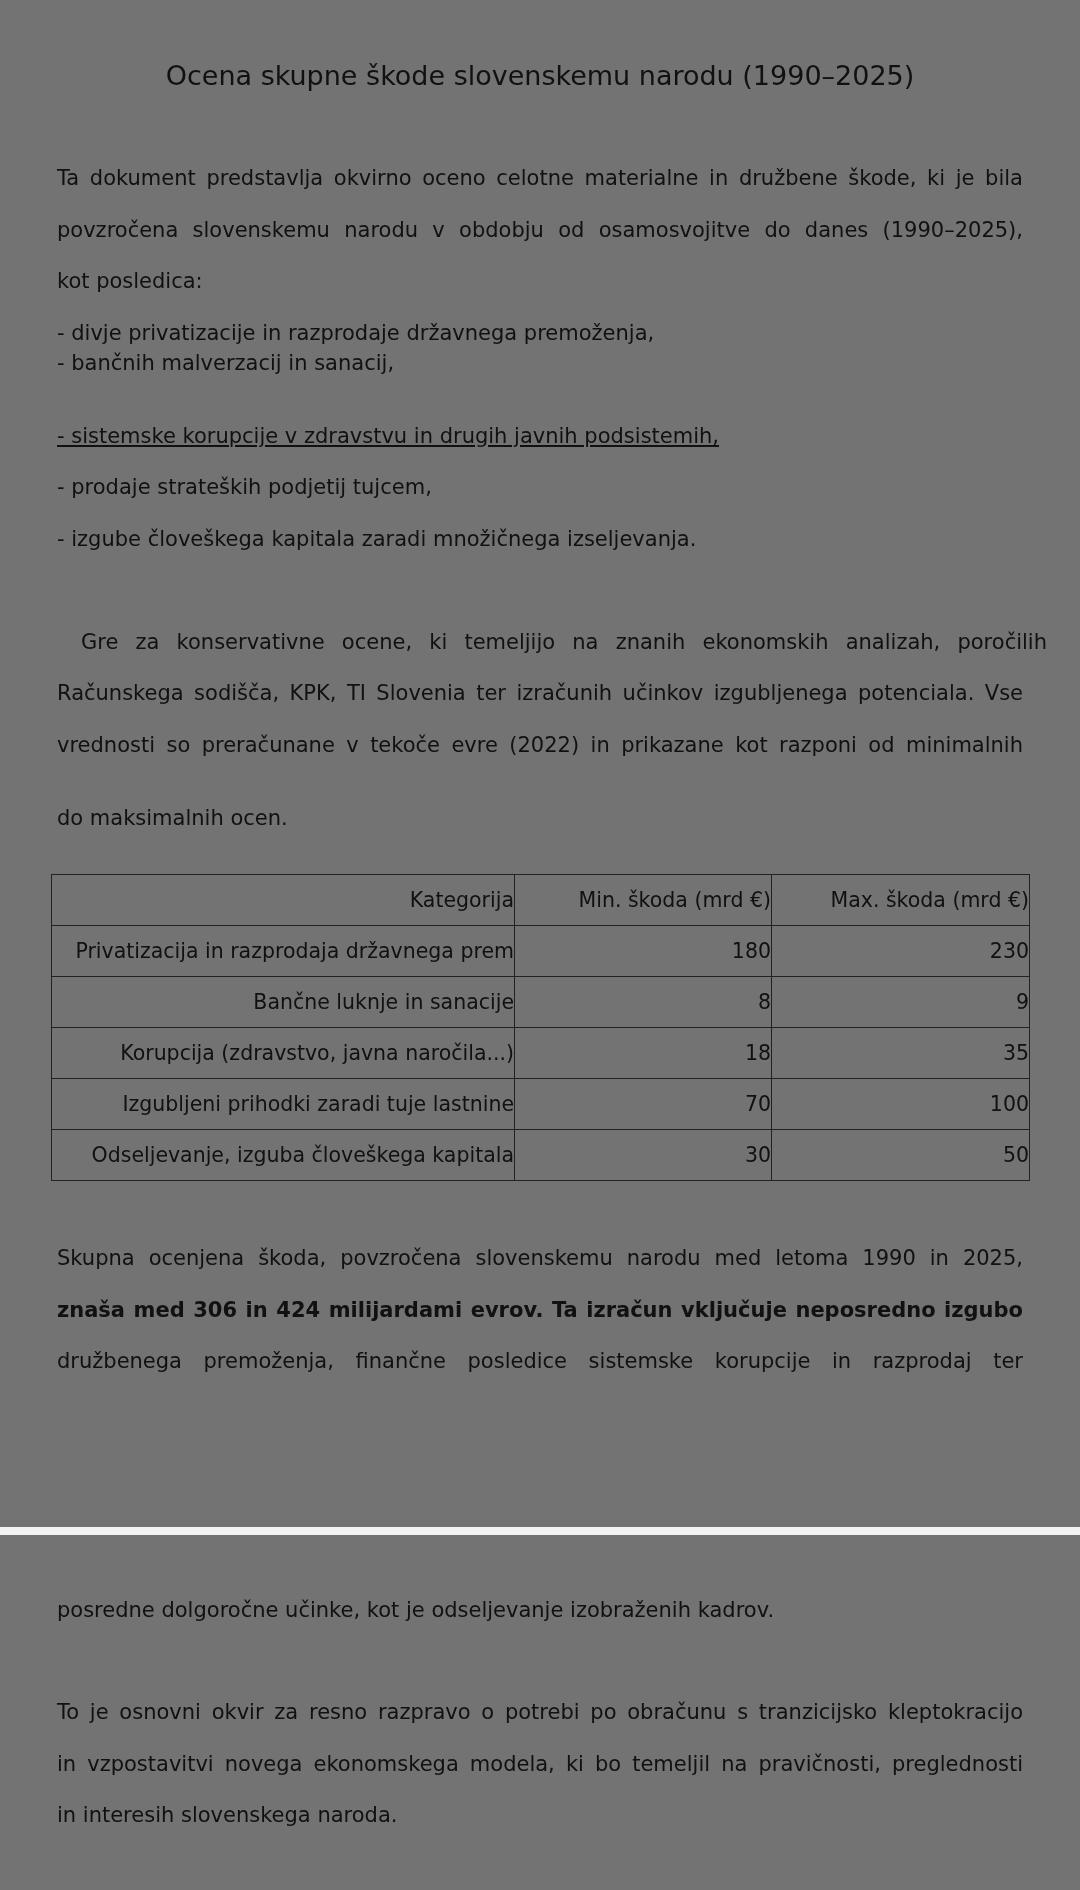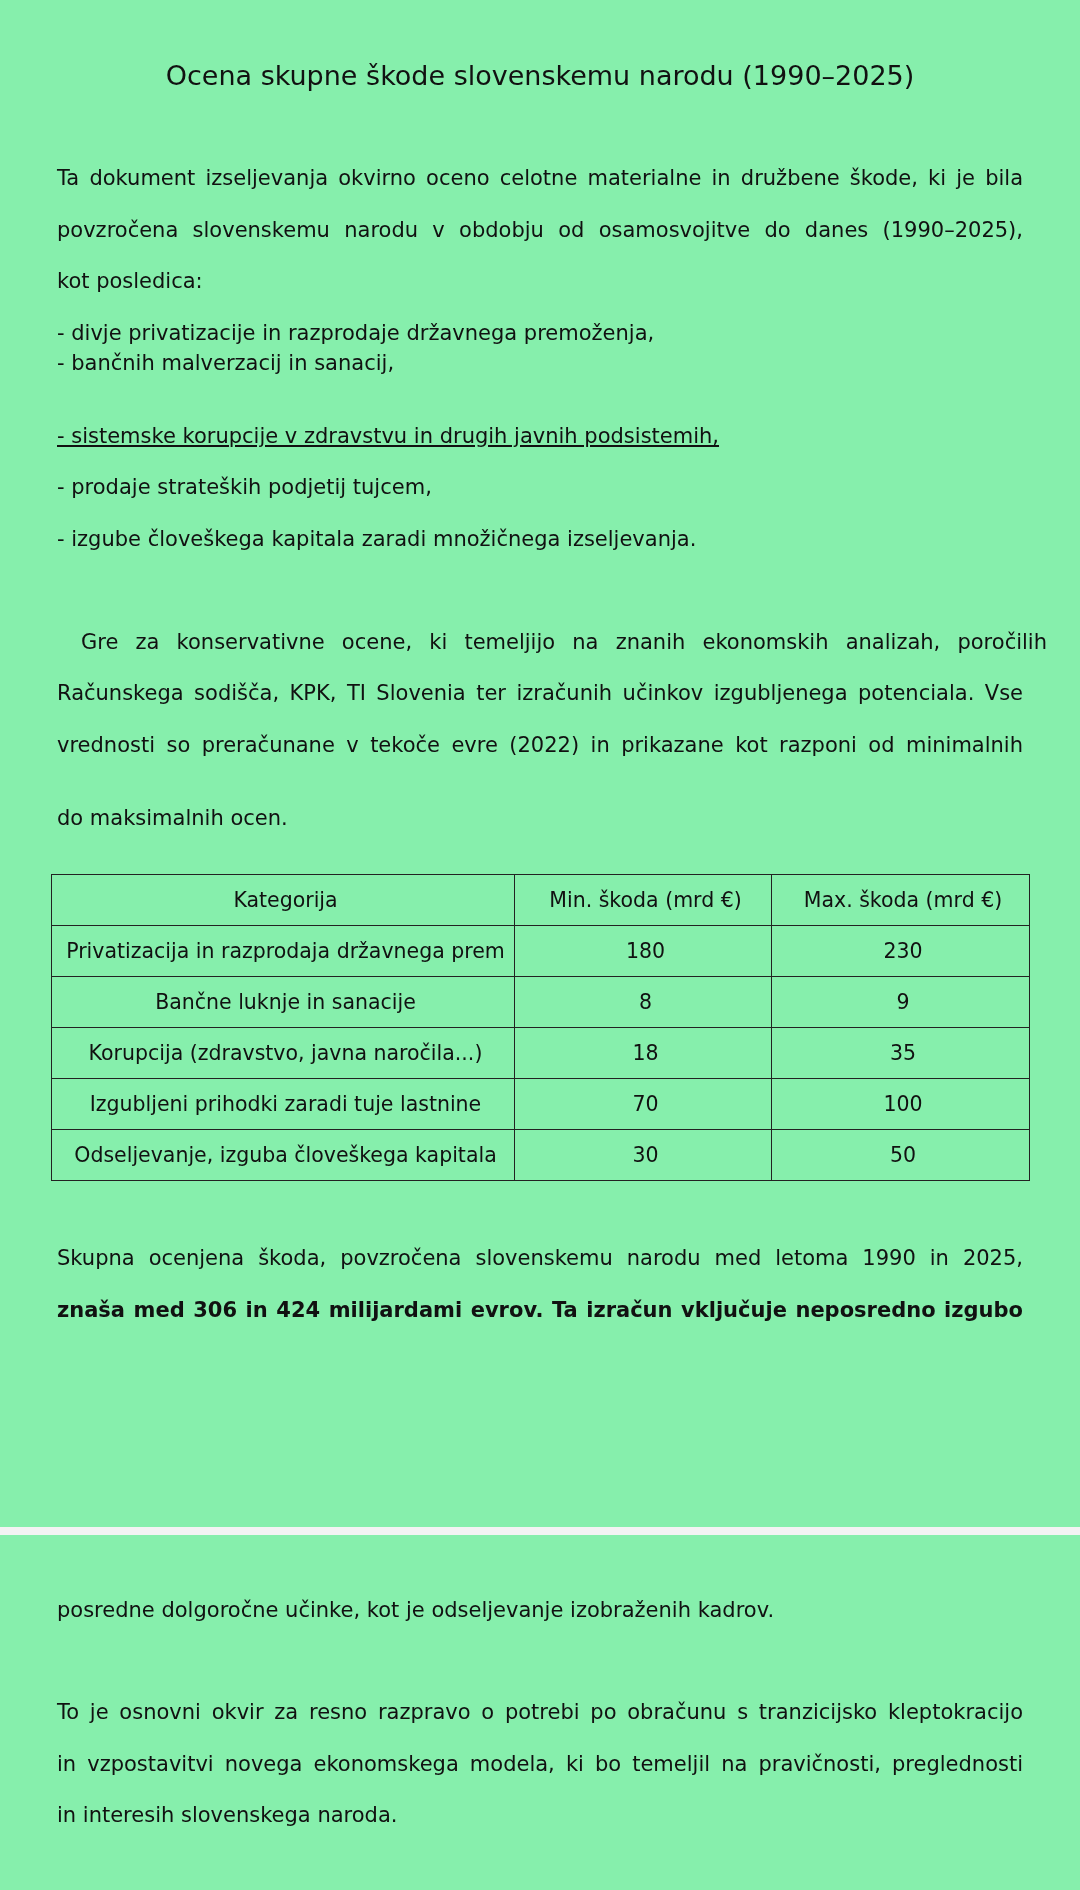--- a/index.html
+++ b/index.html
@@ -12,21 +12,21 @@
       height: 1890px;
       position: relative;
       overflow: hidden;
       font-family: "DejaVu Sans", sans-serif;
       color: #111111;
     }
     .page {
       position: absolute;
       left: 0;
       width: 1080px;
-      background: #86efac;
+      background: #737373;
     }
     .page1 { top: 0; height: 1527px; }
     .page-gap {
       position: absolute;
       left: 0;
       top: 1527px;
       width: 1080px;
       height: 8px;
       background: #f3f3f3;
     }
@@ -61,37 +61,37 @@
       left: 51px;
       width: 978px;
       border-collapse: collapse;
       table-layout: fixed;
       font-size: 20.5px;
     }
     table.damage td, table.damage th {
       border: 1.5px solid #222222;
       height: 50px;
       padding: 0 0 0 5px;
-      text-align: center;
+      text-align: right;
       font-weight: normal;
       white-space: nowrap;
       overflow: visible;
       vertical-align: middle;
     }
     table.damage col.c1 { width: 463px; }
     table.damage col.c2 { width: 257px; }
     table.damage col.c3 { width: 258px; }
   </style>
 </head>
 <body>
 
 <div class="page page1">
   <h1 class="title">Ocena skupne škode slovenskemu narodu (1990–2025)</h1>
 
-  <p class="line justify-last" style="top:153px; width:966px;">Ta dokument izseljevanja okvirno oceno celotne materialne in družbene škode, ki je bila</p>
+  <p class="line justify-last" style="top:153px; width:966px;">Ta dokument predstavlja okvirno oceno celotne materialne in družbene škode, ki je bila</p>
   <p class="line justify-last" style="top:205px; width:966px;">povzročena slovenskemu narodu v obdobju od osamosvojitve do danes (1990–2025),</p>
   <p class="line" style="top:256px;">kot posledica:</p>
 
   <p class="line" style="top:308px;">- divje privatizacije in razprodaje državnega premoženja,</p>
   <p class="line" style="top:338px;">- bančnih malverzacij in sanacij,</p>
   <p class="line" style="top:411px;text-decoration:underline;">- sistemske korupcije v zdravstvu in drugih javnih podsistemih,</p>
   <p class="line" style="top:462px;">- prodaje strateških podjetij tujcem,</p>
   <p class="line" style="top:514px;">- izgube človeškega kapitala zaradi množičnega izseljevanja.</p>
 
   <p class="line justify-last" style="top:617px; width:966px;margin-left:24px;">Gre za konservativne ocene, ki temeljijo na znanih ekonomskih analizah, poročilih</p>
@@ -136,20 +136,21 @@
       <tr>
         <td>Odseljevanje, izguba človeškega kapitala</td>
         <td>30</td>
         <td>50</td>
       </tr>
     </tbody>
   </table>
 
   <p class="line justify-last" style="top:1233px; width:966px;">Skupna ocenjena škoda, povzročena slovenskemu narodu med letoma 1990 in 2025,</p>
   <p class="line justify-last" style="top:1285px; width:966px;font-weight:bold;">znaša med 306 in 424 milijardami evrov. Ta izračun vključuje neposredno izgubo</p>
+  <p class="line justify-last" style="top:1336px; width:966px;">družbenega premoženja, finančne posledice sistemske korupcije in razprodaj ter</p>
 </div>
 
 <div class="page-gap"></div>
 
 <div class="page page2">
   <p class="line" style="top:50px;">posredne dolgoročne učinke, kot je odseljevanje izobraženih kadrov.</p>
 
   <p class="line justify-last" style="top:152px; width:966px;">To je osnovni okvir za resno razpravo o potrebi po obračunu s tranzicijsko kleptokracijo</p>
   <p class="line justify-last" style="top:204px; width:966px;">in vzpostavitvi novega ekonomskega modela, ki bo temeljil na pravičnosti, preglednosti</p>
   <p class="line" style="top:255px;">in interesih slovenskega naroda.</p>

